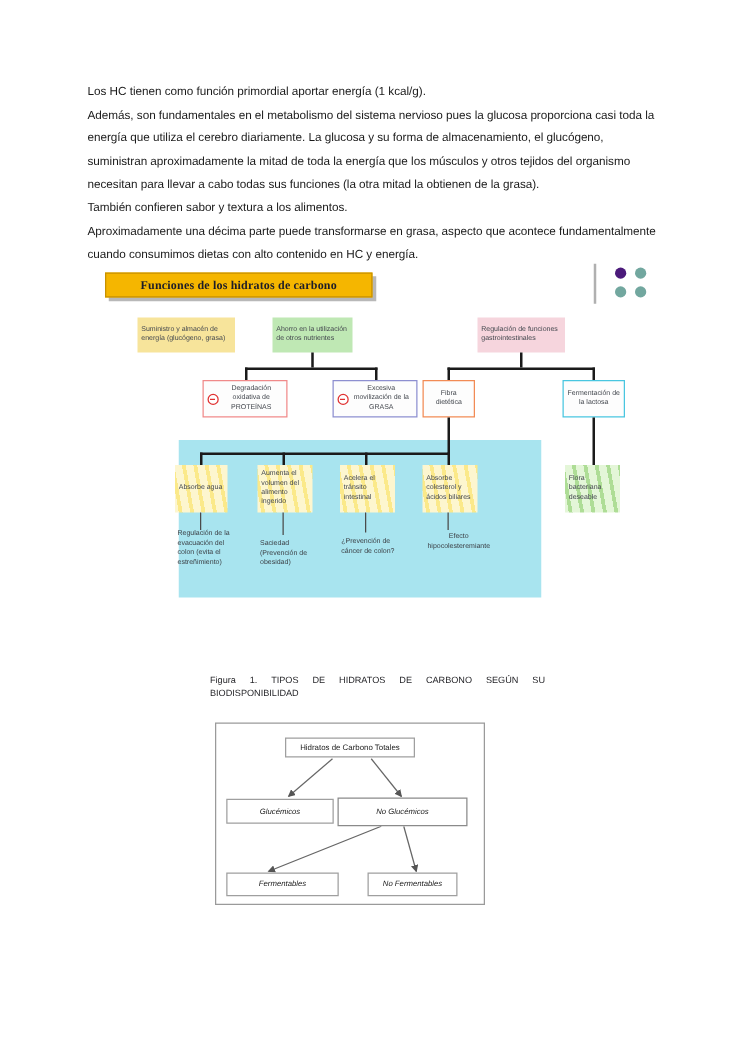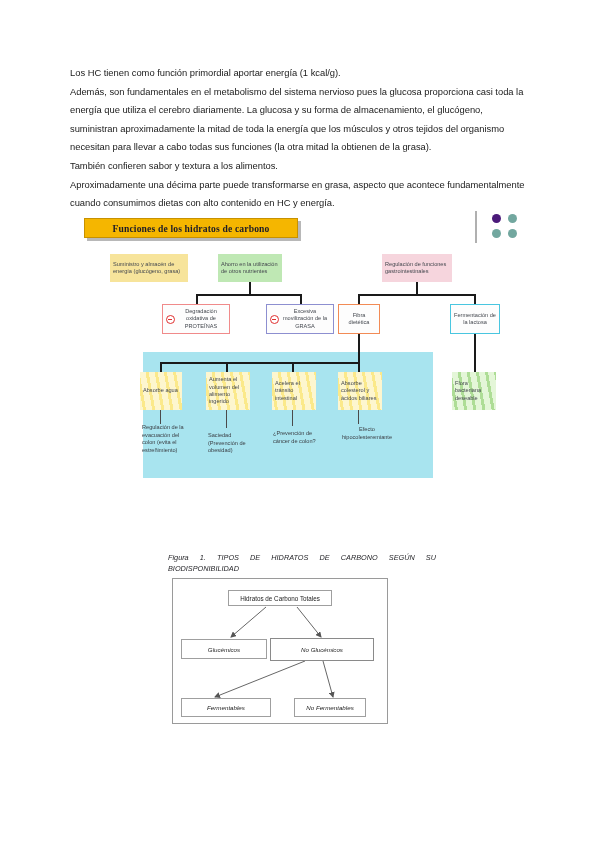--- a/index.html
+++ b/index.html
@@ -164,27 +164,26 @@
 
   
   .ln-v { position: absolute; background: #1a1a1a; width: 2px; }
   .ln-h { position: absolute; background: #1a1a1a; height: 2px; }
   .ln-v-thin { position: absolute; background: #4a4a4a; width: 1px; }
 
   
   .fig2-caption {
     position: absolute;
     left: 168px;
-    top: 553px;
+    top: 539px;
     width: 268px;
     font-size: 7.3px;
     line-height: 10.6px;
     color: #26262a;
     text-align: justify;
-    font-style: italic;
   }
   .fig2 {
     position: absolute;
     left: 172px;
     top: 578px;
     width: 216px;
     height: 146px;
     border: 1px solid #9a9a9a;
     background: #ffffff;
   }

